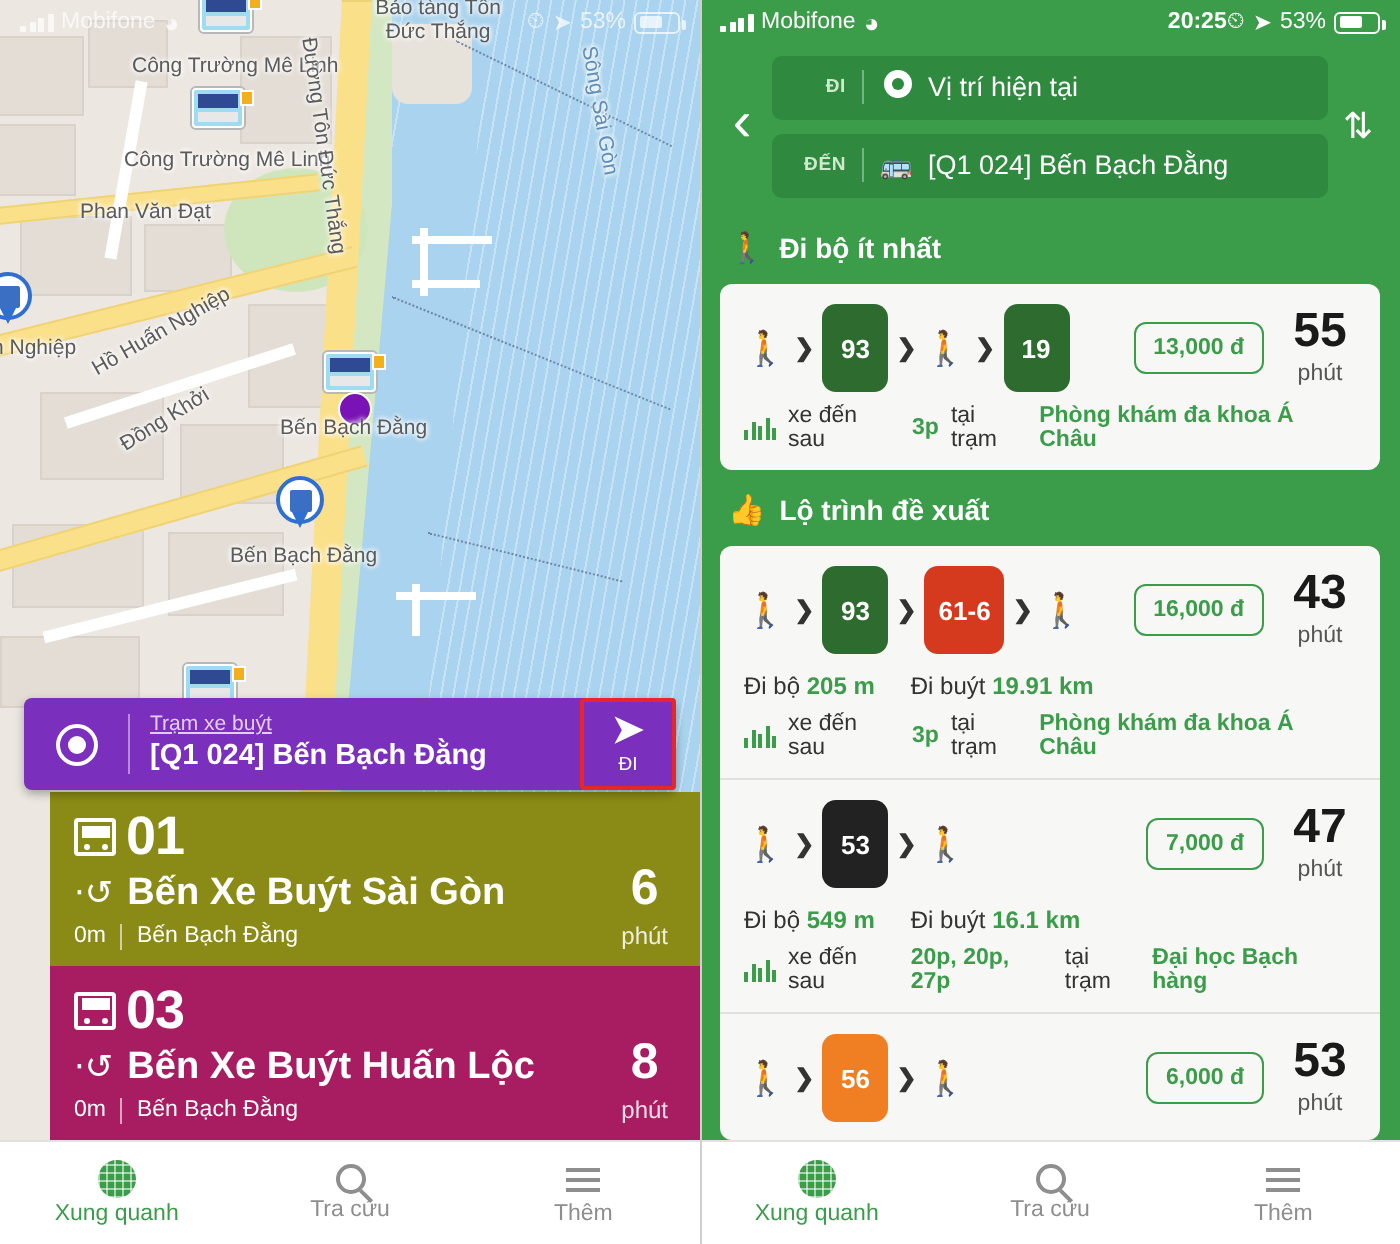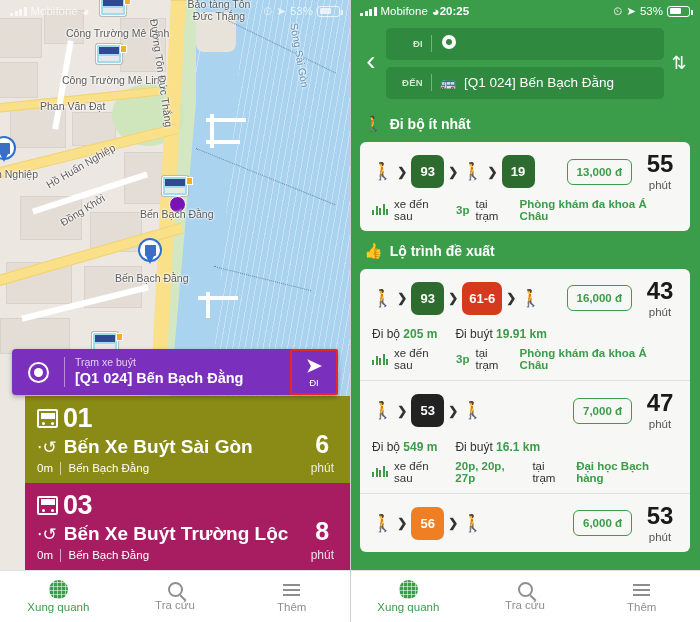--- a/index.html
+++ b/index.html
@@ -81,21 +81,21 @@
     position:absolute; border-top:1.5px dotted #6f87a8; transform-origin:left center;
   }
   .pier{ position:absolute; background:#ffffff; }
 
   .statusbar {
     position:absolute; left:0; top:0; width:100%; height:22px;
     display:flex; align-items:center; padding:0 10px; font-size:11.5px; z-index:40;
   }
   #left-phone .statusbar { color:rgba(255,255,255,.72); }
   .sb-left{ display:flex; align-items:center; gap:4px; }
-  .sb-center{ flex:1; text-align:left; font-weight:bold; }
+  .sb-center{ flex:1; text-align:right; font-weight:bold; }
   .sb-right{ display:flex; align-items:center; gap:4px; }
   .bars{ display:flex; align-items:flex-end; gap:1.5px; height:9px; }
   .bars i{ width:3px; background:currentColor; border-radius:.5px; display:block; }
   .bars i:nth-child(1){height:3px}.bars i:nth-child(2){height:5px}
   .bars i:nth-child(3){height:7px}.bars i:nth-child(4){height:9px}
   .wifi{ font-size:13px; line-height:1; }
   .battery{
     width:23px; height:11px; border:1.3px solid currentColor; border-radius:3px;
     position:relative; display:inline-block;
   }
@@ -114,21 +114,21 @@
   .sb-target{
     width:52px; display:flex; align-items:center; justify-content:center;
   }
   .target-ic{
     width:21px; height:21px; border-radius:50%; border:2.5px solid #fff;
     display:flex; align-items:center; justify-content:center;
   }
   .target-ic i{ width:9px;height:9px;border-radius:50%;background:#fff;display:block;}
   .sb-divider{ width:1px; height:30px; background:rgba(255,255,255,.45); }
   .sb-text{ flex:1; padding-left:10px; color:#fff; overflow:hidden; }
-  .sb-text .t1{ font-size:10.5px; color:#e4cdf4; line-height:1.25; }
+  .sb-text .t1{ font-size:10.5px; color:#e4cdf4; line-height:1.25;text-decoration:underline; }
   .sb-text .t2{ font-size:14.5px; font-weight:bold; line-height:1.3; white-space:nowrap; }
   .go-btn{
     width:48px; height:100%; display:flex; flex-direction:column;
     align-items:center; justify-content:center; color:#fff;
     border:2.5px solid #e8252a; border-radius:2px;
   }
   .go-btn .arrow{ font-size:19px; line-height:1; font-weight:bold; }
   .go-btn .lbl{ font-size:9.5px; margin-top:2px; }
 
   
@@ -200,21 +200,21 @@
   .cardgroup{
     margin:0 10px; background:#f7f7f5; border-radius:6px; overflow:hidden;
   }
   .card{ padding:10px 12px 9px 12px; position:relative; }
   .card + .card{ border-top:1px solid #e0e0dd; }
   .c-top{ display:flex; align-items:center; }
   .chain{ display:flex; align-items:center; gap:4px; flex:1; }
   .walker{ font-size:17px; color:#1a1a1a; line-height:1; }
   .gt{ font-size:12px; color:#333; font-weight:bold; }
   .badge{
-    min-width:33px; height:33px; border-radius:7px; color:#fff;
+    min-width:33px; height:44px; border-radius:7px; color:#fff;
     font-size:13px; font-weight:bold; display:flex; align-items:center;
     justify-content:center; padding:0 7px;
   }
   .fare{
     border:1.7px solid #3b9c4a; border-radius:6px; color:#3b9c4a;
     font-size:11.5px; font-weight:bold; padding:6px 9px; white-space:nowrap;
     margin-right:10px;
   }
   .dur{ text-align:center; line-height:1; min-width:36px; }
   .dur .n{ font-size:24px; font-weight:bold; color:#1a1a1a; }
@@ -386,21 +386,21 @@
       </div>
     </div>
 
     <div class="route-row" style="background:#a81d62;">
       <div class="rr-head">
         <span class="rr-busic"></span>
         <span class="rr-num">03</span>
       </div>
       <div class="rr-dest">
         <span class="rr-loop">⋅↺</span>
-        <span class="rr-destname">Bến Xe Buýt Trường Lộc</span>
+        <span class="rr-destname">Bến Xe Buýt Huấn Lộc</span>
       </div>
       <div class="rr-sub">
         <span>0m</span>
         <span class="bar"></span>
         <span>Bến Bạch Đằng</span>
       </div>
       <div class="rr-right">
         <div class="rr-min">8</div>
         <div class="rr-minlbl">phút</div>
       </div>
@@ -456,20 +456,21 @@
 
   <div class="searchwrap">
     <div class="back-chev">
       <span>‹</span>
     </div>
     <div class="fields">
       <div class="field">
         <span class="f-tag">ĐI</span>
         <span class="f-div"></span>
         <span class="f-icon"><span class="f-dot"></span></span>
+        <span class="f-val">Vị trí hiện tại</span>
       </div>
       <div class="field">
         <span class="f-tag">ĐẾN</span>
         <span class="f-div"></span>
         <span class="f-icon">🚌</span>
         <span class="f-val">[Q1 024] Bến Bạch Đằng</span>
       </div>
     </div>
     <div class="swap">
       <span>⇅</span>

